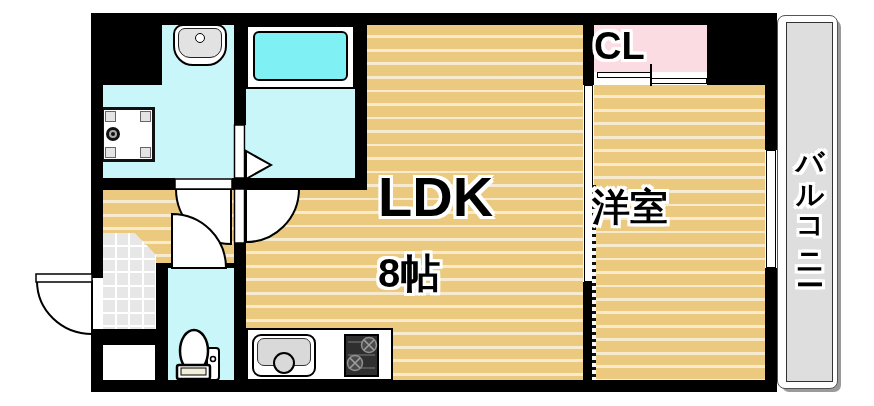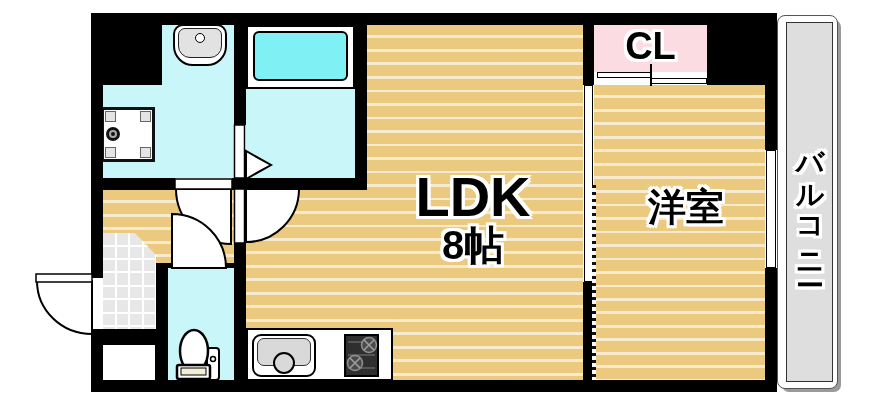--- a/index.html
+++ b/index.html
@@ -12,21 +12,21 @@
         background-image:repeating-linear-gradient(180deg,rgba(255,255,255,0) 0 10.5px,rgba(255,255,255,.62) 10.5px 13.5px);}
   .cyan{background:#c9f6f8;}
   .pink{background:#fbdce2;}
   .tile{background-color:#e7e7e7;
         background-image:repeating-linear-gradient(180deg,transparent 0 11.5px,#fff 11.5px 13.5px),
                          repeating-linear-gradient(90deg,transparent 0 11.5px,#fff 11.5px 13.5px);}
   .olt{color:#000;font-weight:600;
        text-shadow:3px 0 0 #fff,-3px 0 0 #fff,0 3px 0 #fff,0 -3px 0 #fff,
                    2px 2px 0 #fff,-2px 2px 0 #fff,2px -2px 0 #fff,-2px -2px 0 #fff,
                    3px 3px 0 #fff,-3px -3px 0 #fff,3px -3px 0 #fff,-3px 3px 0 #fff;}
-  .lbl{position:absolute;text-align:center;line-height:1.02;white-space:nowrap;}
+  .lbl{position:absolute;text-align:left;line-height:1.02;white-space:nowrap;}
   svg{position:absolute;left:0;top:0;}
 </style>
 </head>
 <body>
 
 <div id="stage">
 
   <div class="abs wood" style="left:246px;top:25px;width:337px;height:355px;"></div>
   <div class="abs wood" style="left:594px;top:85px;width:171px;height:295px;"></div>
   <div class="abs wood" style="left:103px;top:190px;width:131px;height:73px;"></div>
@@ -118,20 +118,20 @@
       <rect x="348" y="367" width="27" height="2" fill="#555"></rect>
       <circle cx="369" cy="345" r="7.5" fill="#4a4a4a" stroke="#909090" stroke-width="1.5"></circle>
       <path d="M 364 340 L 374 350 M 374 340 L 364 350" stroke="#a0a0a0" stroke-width="1.5"></path>
       <circle cx="355" cy="363" r="7.5" fill="#4a4a4a" stroke="#909090" stroke-width="1.5"></circle>
       <path d="M 350 358 L 360 368 M 360 358 L 350 368" stroke="#a0a0a0" stroke-width="1.5"></path>
     </g>
   </svg>
 
   <div class="lbl" style="left:378px;top:168px;width:190px;">
     <div class="olt" style="font-size:56px;">LDK</div>
-    <div class="olt" style="font-size:40px;">8帖</div>
+    <div class="olt" style="font-size:40px;margin-top:28px;">8帖</div>
   </div>
   <div class="lbl" style="left:592px;top:188px;width:188px;">
     <div class="olt" style="font-size:38px;">洋室</div>
   </div>
   <div class="lbl olt" style="left:594px;top:27px;width:113px;font-size:38px;">CL</div>
 
 </div>
 
 </body></html>

